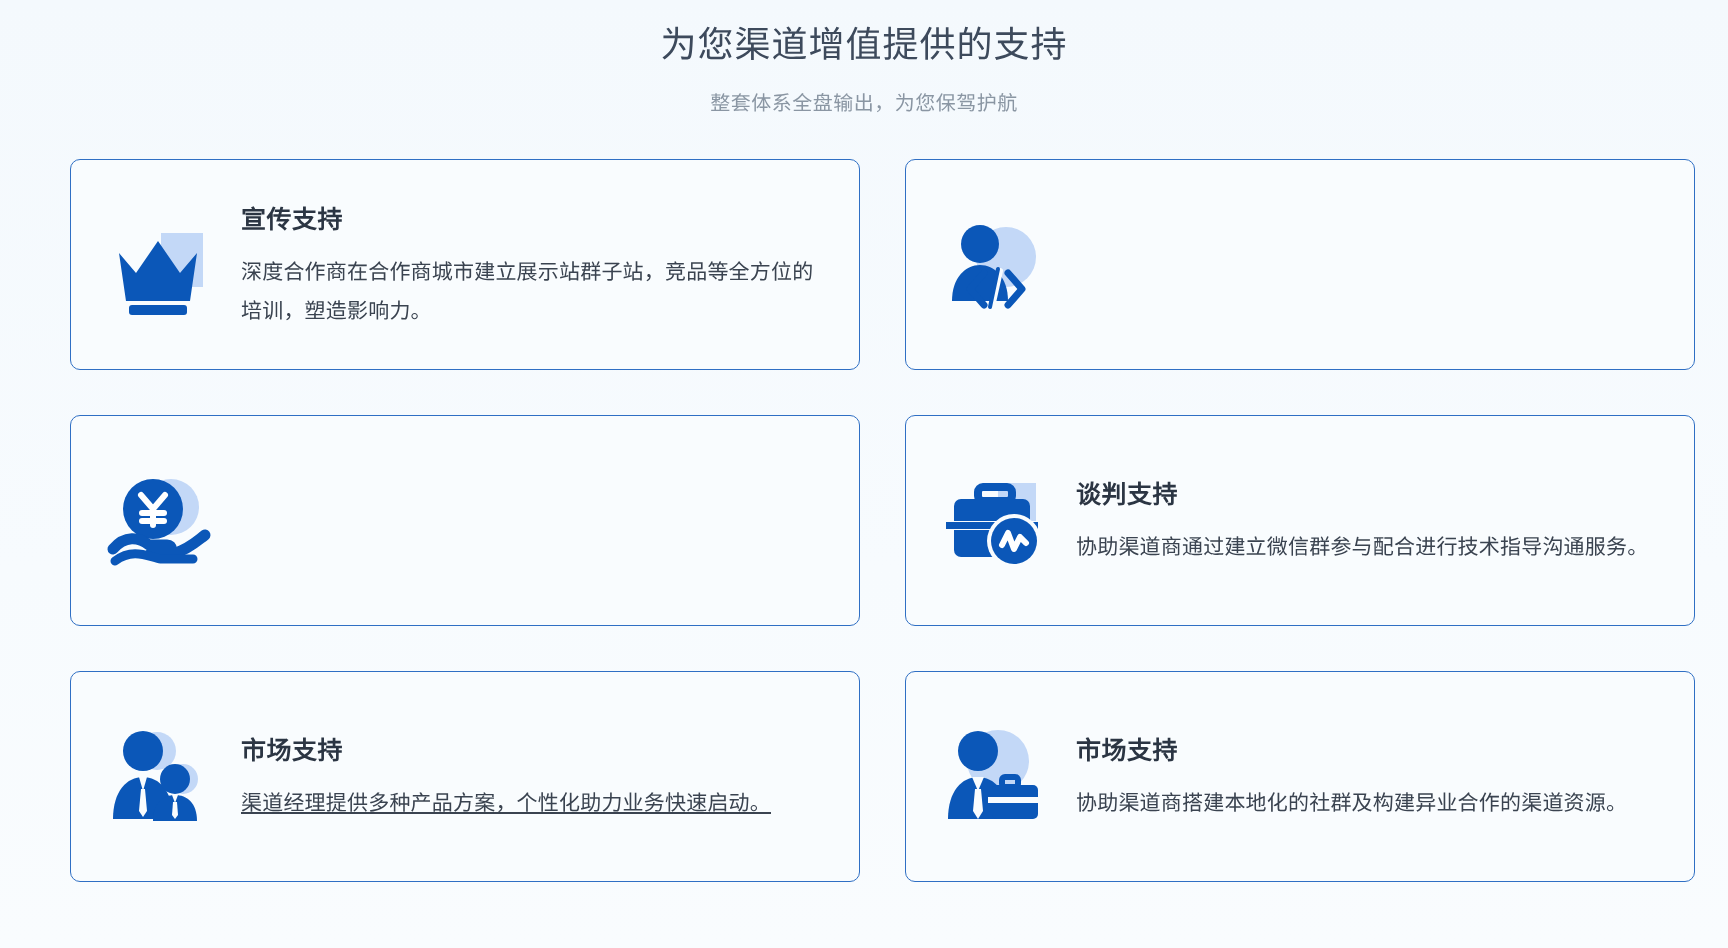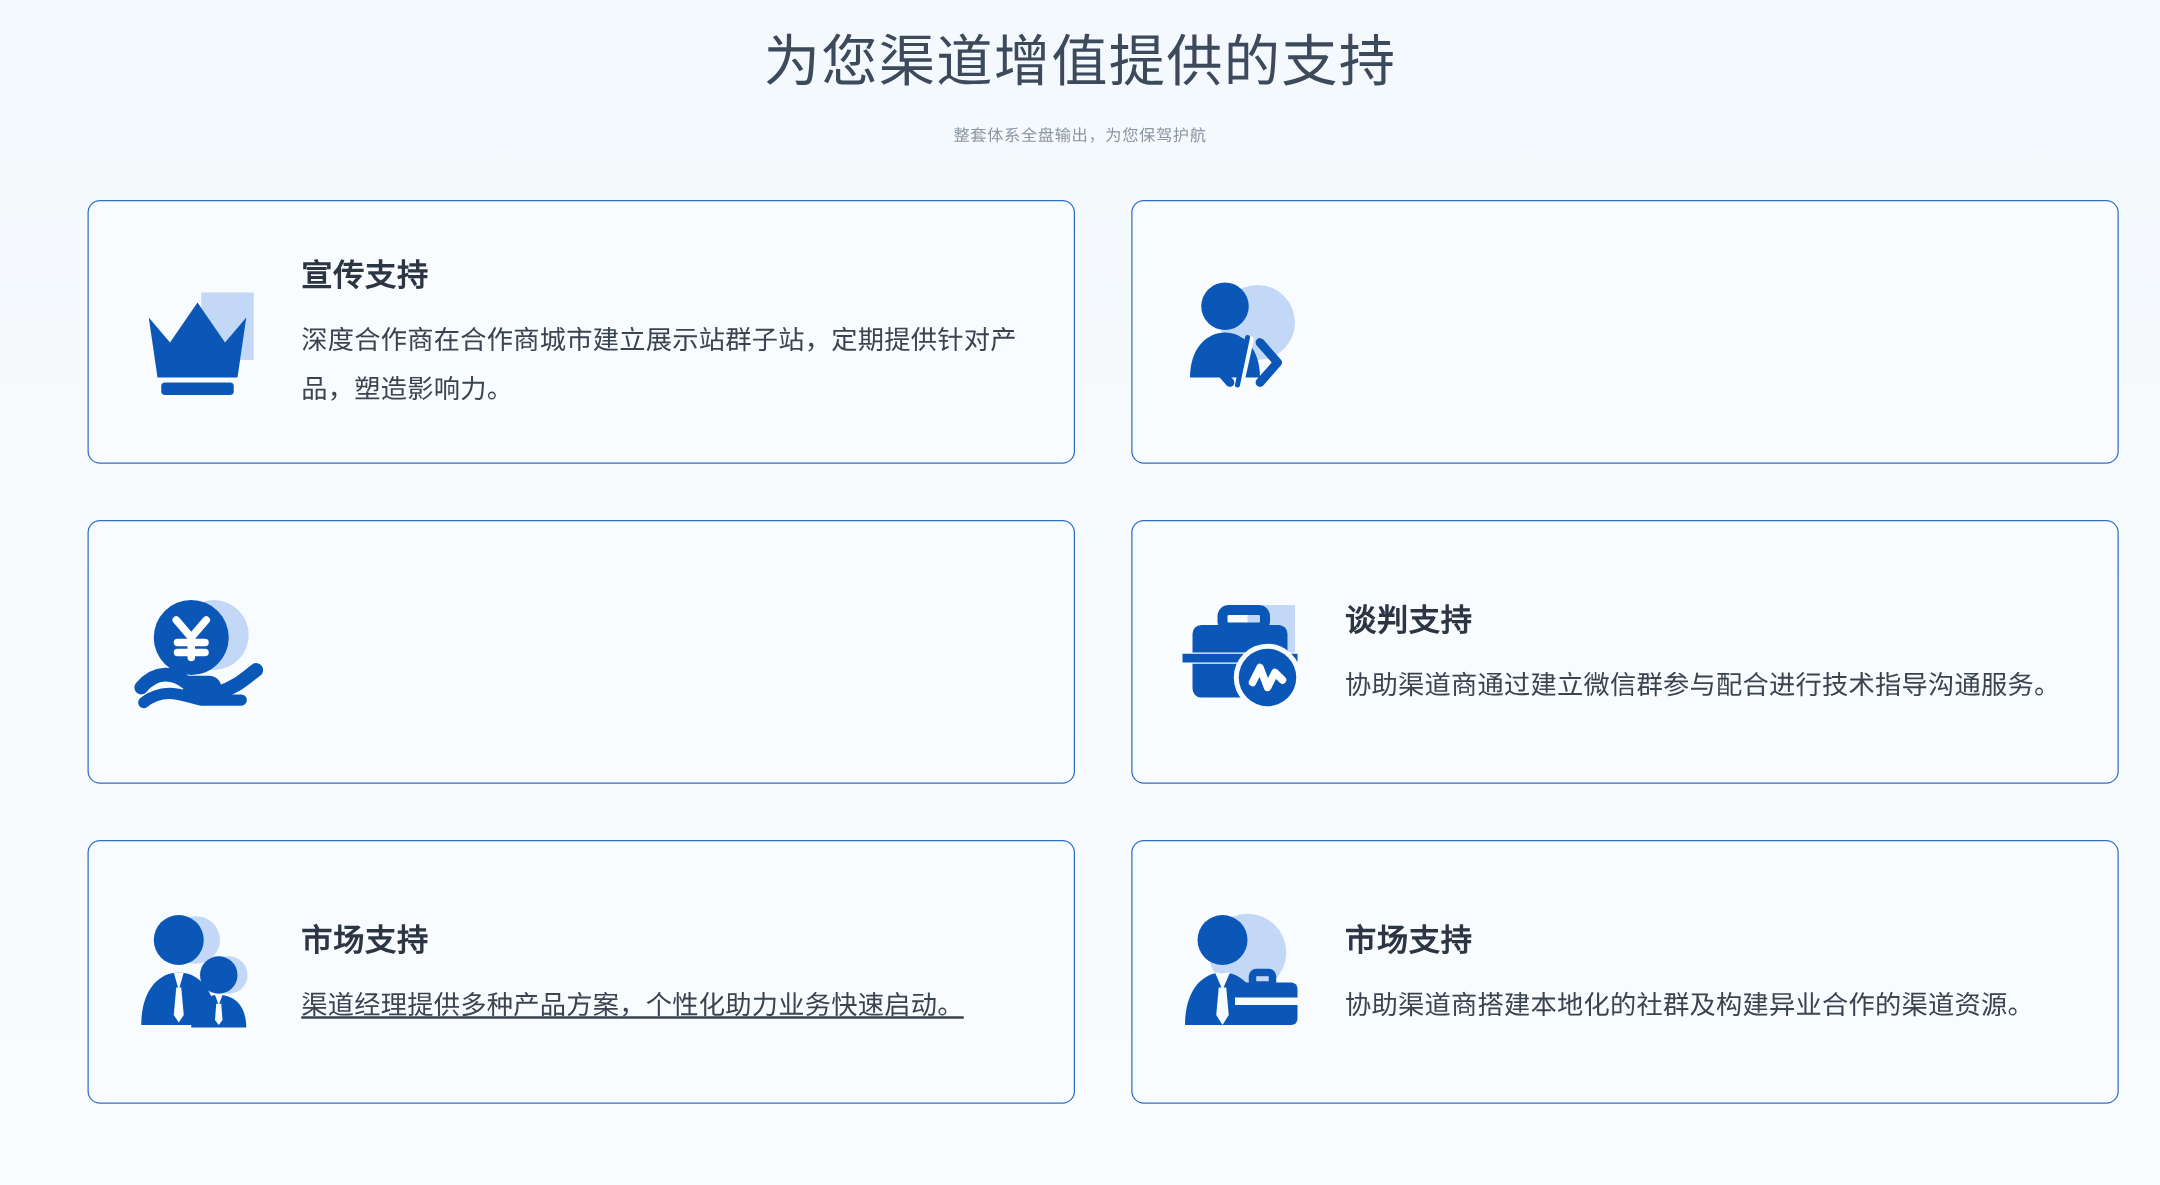--- a/index.html
+++ b/index.html
@@ -26,30 +26,30 @@
     padding: 0;
   }
 
   
   .header {
     text-align: center;
     padding-top: 22px;
   }
 
   .page-title {
-    font-size: 45px;
+    font-size: 36px;
     line-height: 1.25;
     font-weight: 400;
     color: #3d4a5c;
     letter-spacing: 1px;
   }
 
   .page-subtitle {
     margin-top: 22px;
-    font-size: 13px;
+    font-size: 20px;
     line-height: 1.4;
     font-weight: 400;
     color: #8a96a3;
     letter-spacing: 0.5px;
   }
 
   
   .cards-grid {
     margin: 12px auto;
     margin-top: 42px;
@@ -124,21 +124,21 @@
     <div class="card">
       <div class="card-icon">
         <svg width="112" height="112" viewBox="0 0 112 112">
           <rect x="56" y="24" width="42" height="54" fill="#c3d8f7"></rect>
           <path d="M14 44 L31 64 L53 32 L75 64 L92 44 L85 92 L21 92 Z" fill="#0b57b8"></path>
           <rect x="24" y="96" width="58" height="10" rx="3" fill="#0b57b8"></rect>
         </svg>
       </div>
       <div class="card-body">
         <div class="card-title">宣传支持</div>
-        <div class="card-desc">深度合作商在合作商城市建立展示站群子站，定期提供针对产品，塑造影响力。</div>
+        <div class="card-desc">深度合作商在合作商城市建立展示站群子站，竞品等全方位的培训，塑造影响力。</div>
       </div>
     </div>
 
     <div class="card">
       <div class="card-icon">
         <svg width="112" height="112" viewBox="0 0 112 112">
           <circle cx="66" cy="48" r="30" fill="#c3d8f7"></circle>
           <circle cx="40" cy="35" r="19" fill="#0b57b8"></circle>
           <path d="M12 92 C12 68 26 56 40 56 C54 56 68 68 68 92 Z" fill="#0b57b8"></path>
           <path d="M44 96 L30 80 L44 64" fill="none" stroke="#0b57b8" stroke-width="7" stroke-linecap="round" stroke-linejoin="round"></path>

